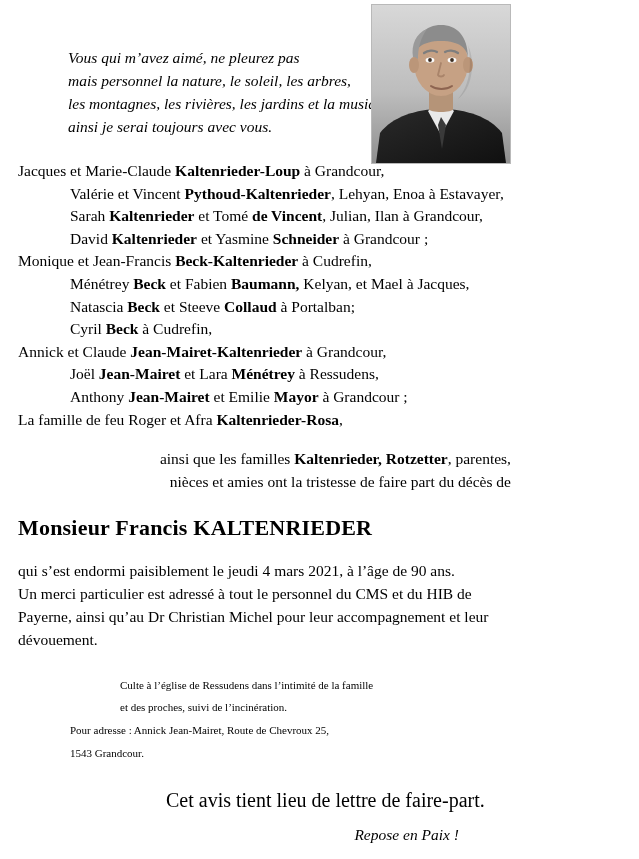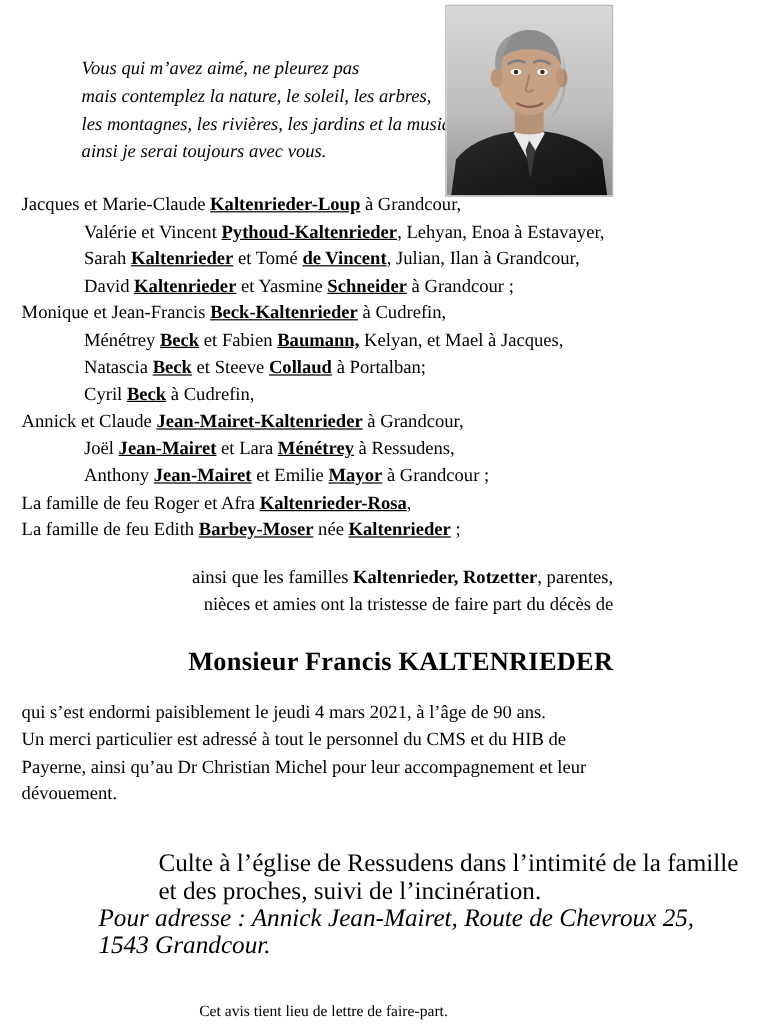--- a/index.html
+++ b/index.html
@@ -48,63 +48,63 @@
 
   
   .families {
     margin: 0;
     padding: 22px 0 0 0;
     font-size: 15.5px;
     line-height: 22.6px;
   }
   .fam-line { white-space: nowrap; }
   .fam-line.indent1 { padding-left: 52px; }
-  .fam-line b { font-weight: bold; text-decoration: underline; }
+  .fam-line b { font-weight: bold; }
 
   
   .also {
     margin: 0;
     padding: 17px 0 0 98px;
     font-size: 15.5px;
     line-height: 22.6px;
     text-align: right;
   }
   .also div { white-space: nowrap; }
 
   
   .deceased {
-    text-align: right;
+    text-align: left;
     font-size: 22px;
     font-weight: bold;
     padding: 22px 0 0 0;
     letter-spacing: .2px;
   }
 
   
   .body-par {
     margin: 0;
     padding: 19px 0 0 0;
     font-size: 15.5px;
     line-height: 22.8px;
   }
   .body-par div { white-space: nowrap; }
 
   .indent-block {
-    margin: 16px;
+    margin: 4px;
     padding: 18px 0 0 98px;
-    font-size: 21px;
+    font-size: 11px;
     line-height: 22.8px;
   }
   .indent-block div { white-space: nowrap; }
-  .indent-block .flush { margin-left: -50px; font-style: italic; }
+  .indent-block .flush { margin-left: -50px; }
 
   .closing {
     margin: 0;
     padding: 20px 0 0 148px;
-    font-size: 13px;
+    font-size: 20px;
   }
   .signoff {
     margin: 0;
     padding: 14px 52px 0 0;
     text-align: right;
     font-style: italic;
     font-size: 15.5px;
   }
 </style>
 </head>
@@ -154,39 +154,38 @@
       <path d="M69 58 L66 70 C67 72 71 72 72 70" stroke="#a9846a" stroke-width="1.8" fill="none" stroke-linecap="round"></path>
 
       <path d="M59 81 C65 85 74 85 80 81" stroke="#8d6450" stroke-width="2" fill="none" stroke-linecap="round"></path>
 
       <path d="M96 40 C104 58 100 84 86 94 C98 80 100 60 96 40 Z" fill="#00000018"></path>
     </svg>
   </div>
 
   <div class="poem">
     <div>Vous qui m’avez aimé, ne pleurez pas</div>
-    <div>mais contemplez la nature, le soleil, les arbres,</div>
+    <div>mais personnel la nature, le soleil, les arbres,</div>
     <div>les montagnes, les rivières, les jardins et la musique ;</div>
     <div>ainsi je serai toujours avec vous.</div>
   </div>
 
   <div class="families" id="families">
       <div class="fam-line"><span>Jacques et Marie-Claude </span><b>Kaltenrieder-Loup</b><span> à Grandcour,</span></div>
       <div class="fam-line indent1"><span>Valérie et Vincent </span><b>Pythoud-Kaltenrieder</b><span>, Lehyan, Enoa à Estavayer,</span></div>
       <div class="fam-line indent1"><span>Sarah </span><b>Kaltenrieder</b><span> et Tomé </span><b>de Vincent</b><span>, Julian, Ilan à Grandcour,</span></div>
       <div class="fam-line indent1"><span>David </span><b>Kaltenrieder</b><span> et Yasmine </span><b>Schneider</b><span> à Grandcour ;</span></div>
       <div class="fam-line"><span>Monique et Jean-Francis </span><b>Beck-Kaltenrieder</b><span> à Cudrefin,</span></div>
       <div class="fam-line indent1"><span>Ménétrey </span><b>Beck</b><span> et Fabien </span><b>Baumann,</b><span> Kelyan, et Mael à Jacques,</span></div>
       <div class="fam-line indent1"><span>Natascia </span><b>Beck</b><span> et Steeve </span><b>Collaud</b><span> à Portalban;</span></div>
       <div class="fam-line indent1"><span>Cyril </span><b>Beck</b><span> à Cudrefin,</span></div>
       <div class="fam-line"><span>Annick et Claude </span><b>Jean-Mairet-Kaltenrieder</b><span> à Grandcour,</span></div>
       <div class="fam-line indent1"><span>Joël </span><b>Jean-Mairet</b><span> et Lara </span><b>Ménétrey</b><span> à Ressudens,</span></div>
       <div class="fam-line indent1"><span>Anthony </span><b>Jean-Mairet</b><span> et Emilie </span><b>Mayor</b><span> à Grandcour ;</span></div>
       <div class="fam-line"><span>La famille de feu Roger et Afra </span><b>Kaltenrieder-Rosa</b><span>,</span></div>
-      <div class="fam-line"><span>La famille de feu Edith </span><b>Barbey-Moser</b><span> née </span><b>Kaltenrieder</b><span> ;</span></div>
     </div>
 
   <div class="also">
     <div id="also-line1"><span>ainsi que les familles </span><b>Kaltenrieder, Rotzetter</b><span>, parentes,</span></div>
     <div>nièces et amies ont la tristesse de faire part du décès de</div>
   </div>
 
   <div class="deceased">Monsieur Francis KALTENRIEDER</div>
 
   <div class="body-par">

